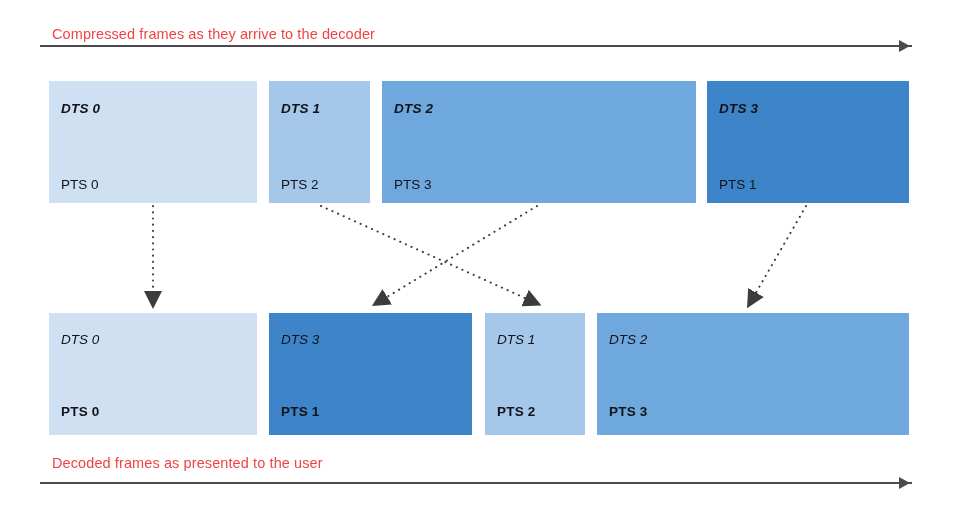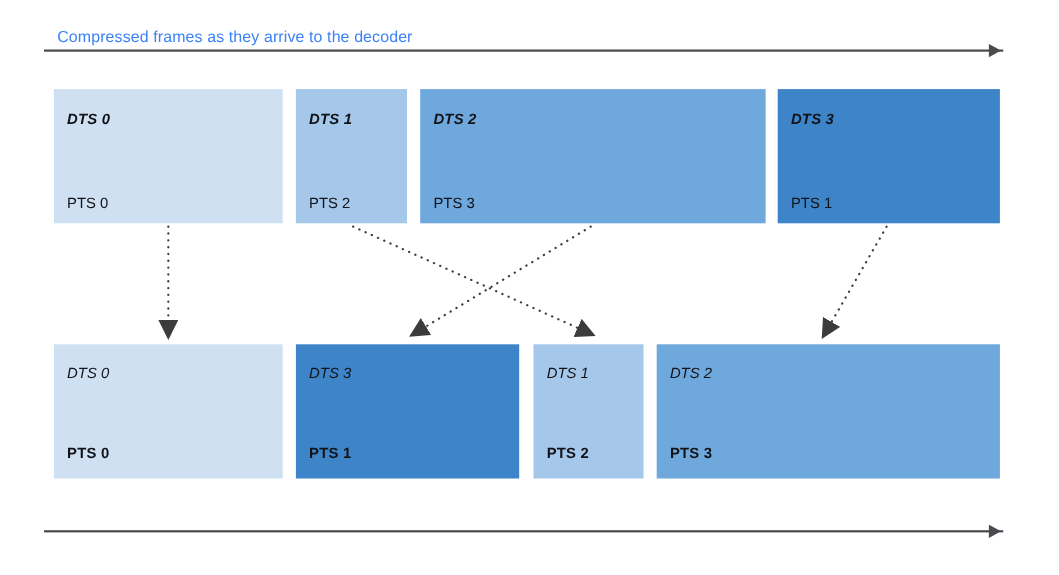--- a/index.html
+++ b/index.html
@@ -7,21 +7,21 @@
     width:963px;height:523px;
     background:#ffffff;
     font-family:"Liberation Sans","DejaVu Sans",sans-serif;
     overflow:hidden;
   }
   #stage{position:relative;width:963px;height:523px;}
 
   .caption{
     position:absolute;
     font-size:14.5px;
-    color:#3b82f6;
+    color:#ef4444;
     white-space:nowrap;
     letter-spacing:0.1px;
   }
   .axis{
     position:absolute;
     height:2px;
     background:#4a4a4f;
   }
   .axis-head{
     position:absolute;
@@ -109,16 +109,17 @@
   <div class="frame bottom" style="left:485px;top:313px;width:100px;height:122px;background:#a4c7ea;">
     <span class="dts">DTS 1</span>
     <span class="pts strong">PTS 2</span>
   </div>
 
   <div class="frame bottom" style="left:597px;top:313px;width:312px;height:122px;background:#6fa8dc;">
     <span class="dts">DTS 2</span>
     <span class="pts strong">PTS 3</span>
   </div>
 
+  <div class="caption" style="left:52px;top:455px;">Decoded frames as presented to the user</div>
   <div class="axis" style="left:40px;top:482px;width:872px;"></div>
   <div class="axis-head" style="left:899px;top:477px;"></div>
 
 </div>
 
 </body></html>

